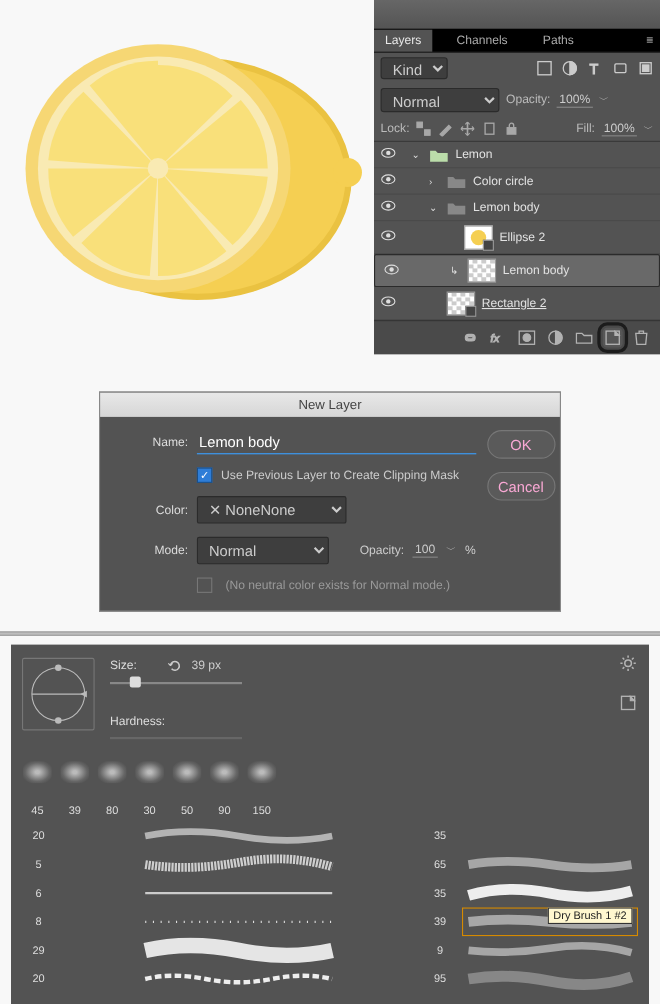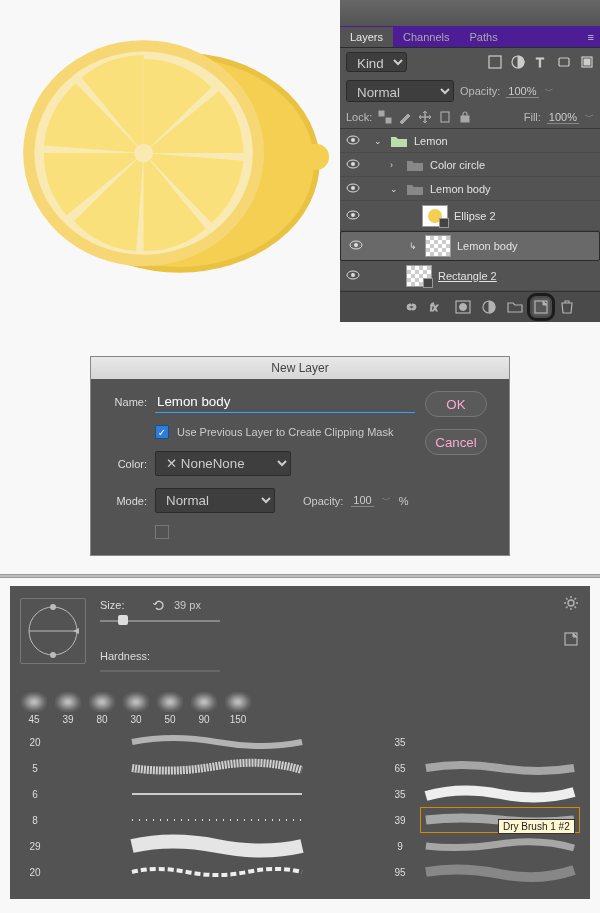--- a/index.html
+++ b/index.html
@@ -5,21 +5,21 @@
   * { box-sizing: border-box; margin: 0; padding: 0; }
   body { background: #f8f8f8; font-family: Tahoma, Arial, sans-serif; font-size: 11px; color: #ccc; width: 600px; }
   
   
   .top-row { display: flex; align-items: flex-start; }
   .lemon-area { width: 340px; height: 310px; padding: 10px; }
   .lemon-svg { width: 100%; height: 100%; }
   
   .layers-panel { width: 260px; background: #535353; display: flex; flex-direction: column; }
   .hazy { height: 26px; background: linear-gradient(#7a7a7a,#555); opacity: .5; }
-  .tabs { display: flex; background: #4c1d95; border-bottom: 1px solid #2b2b2b; height: 22px; align-items:flex-end;}
+  .tabs { display: flex; background: #000000; border-bottom: 1px solid #2b2b2b; height: 22px; align-items:flex-end;gap:12px;}
   .tab { padding: 4px 10px; color: #aaa; cursor: pointer; }
   .tab.active { color: #e8e8e8; background: #535353; }
   .tabmenu { margin-left:auto; padding:4px 6px; color:#ccc; cursor:pointer; }
   
   .panel-row { display: flex; align-items: center; padding: 4px 6px; gap: 6px; }
   .kind-select { background:#3e3e3e; border:1px solid #2b2b2b; color:#ccc; padding:2px 6px; border-radius:3px; height:20px;}
   .filter-icons { display:flex; gap:9px; margin-left:auto;}
   .ficon { width:14px; height:14px; display:flex; align-items:center; justify-content:center;}
   .ficon svg { width:14px; height:14px; fill:#ccc; stroke:#ccc;}
   
@@ -40,30 +40,30 @@
   .indent0{width:0}.indent1{width:16px}.indent2{width:32px}
   .disc { width:10px; font-size:9px; color:#ddd;}
   .folder-icon svg, .thumb-box svg { display:block;}
   .folder-icon { width:18px;}
   .thumb-box { width:26px; height:22px; border:1px solid #999; background:#fff; position:relative;}
   .thumb-box.checker { background:repeating-conic-gradient(#ccc 0 25%, #fff 0 50%) 0 0/8px 8px;}
   .vector-badge { position:absolute; right:-2px; bottom:-2px; width:10px; height:10px; background:#444; border:1px solid #999;}
   .layer-name { color:#e2e2e2; }
   .layer-name.ul { text-decoration:underline;}
   
-  .layer-footer { display:flex; justify-content:flex-end; gap:8px; padding:6px 24px; background:#4a4a4a; border-top:1px solid #333;}
+  .layer-footer { display:flex; justify-content:flex-end; gap:8px; padding:6px 8px; background:#4a4a4a; border-top:1px solid #333;}
   .fbtn { width:18px; height:18px; display:flex; align-items:center; justify-content:center; opacity:.8;}
   .fbtn svg { width:16px; height:16px; fill:#ccc; stroke:#ccc;}
   .fbtn.hl { outline:3px solid #111; outline-offset:2px; border-radius:4px; background:#5a5a5a;}
   
   
   .dialog-wrap { display:flex; justify-content:center; margin-top:34px; margin-bottom:18px;}
   .dialog { width:420px; background:#535353; border:1px solid #888; }
   .dlg-title { background:linear-gradient(#e8e8e8,#d6d6d6); color:#444; text-align:center; height:22px; line-height:22px; font-size:12px;}
-  .dlg-body { padding:12px 12px 16px 12px; display:grid; grid-template-columns: 1fr 72px; gap:20px 10px;}
+  .dlg-body { padding:12px 12px 16px 12px; display:grid; grid-template-columns: 1fr 72px; gap:20px 10px;margin-left:24px;}
   .form-rows { display:flex; flex-direction:column; gap:12px;}
   .frow { display:flex; align-items:center; gap:8px;}
   .flabel { width:44px; text-align:right; color:#ddd;}
   .text-input { flex:1; background:transparent; border:none; border-bottom:1px solid #3aa0ff; color:#fff; padding:3px 2px; outline:none;}
   .chk { width:14px; height:14px; background:#2e7dd7; border:1px solid #1b4e86; display:flex; align-items:center; justify-content:center; color:#fff; font-size:10px;}
   .chk.off { background:#535353; border:1px solid #777;}
   .sel { background:#3e3e3e; border:1px solid #2b2b2b; color:#ccc; padding:3px 6px; border-radius:2px;}
   .dlg-btns { display:flex; flex-direction:column; gap:12px;}
   .dlg-btn { background:#5a5a5a; border:1px solid #777; color:#f9a8d4; width:62px; height:26px; border-radius:14px; cursor:pointer;}
   .hint { color:#999; margin-left:52px;}
@@ -79,21 +79,21 @@
   .angle-prev svg { width:56px; height:56px;}
   .sliders { display:flex; flex-direction:column; gap:8px; flex:1;}
   .srow { display:flex; align-items:center; gap:8px;}
   .srow .sl-label { width:44px; color:#ddd;}
   .reset-ic { width:14px; height:14px;}
   .slider-track { width:120px; height:2px; background:#888; position:relative;}
   .slider-thumb { position:absolute; top:-5px; width:10px; height:10px; background:#ddd; border-radius:2px;}
   .bp-top-icons { position:absolute; right:0; top:-4px; display:flex; flex-direction:column; gap:18px; align-items:center;}
   
   .tip-strip { display:flex; gap:6px; margin-top:20px;}
-  .tip { width:28px; display:flex; flex-direction:column; align-items:center; gap:2px;}
+  .tip { width:28px; display:flex; flex-direction:column; align-items:center; gap:20px;}
   .tip-thumb { width:26px; height:20px; background:radial-gradient(#bbb 10%, #666 60%, #535353 80%);}
   .tip-sz { color:#ddd; font-size:10px;}
   
   .brush-grid { margin-top:4px; display:flex; gap:4px; height:160px;}
   .col-left { width:30px; display:flex; flex-direction:column;}
   .col-mid { flex:1; display:flex; flex-direction:column;}
   .col-tip { width:32px; display:flex; flex-direction:column;}
   .col-right { width:160px; display:flex; flex-direction:column; position:relative;}
   .cell { height:26px; display:flex; align-items:center; justify-content:center; font-size:10px; color:#ddd; border:1px solid transparent;}
   .brush-row { height:26px; display:flex; align-items:center; border:1px solid transparent;}
@@ -374,20 +374,21 @@
           <select class="sel" style="width:120px">
             <option>Normal</option>
           </select>
           <span style="margin-left:20px">Opacity:</span>
           <span class="pct">100</span>
           <span class="chev">﹀</span>
           <span>%</span>
         </div>
         <div class="frow">
           <span class="chk off" style="margin-left:52px"></span>
+          <span class="hint" style="margin-left:4px">(No neutral color exists for Normal mode.)</span>
         </div>
       </div>
       <div class="dlg-btns">
         <button class="dlg-btn">OK</button>
         <button class="dlg-btn">Cancel</button>
       </div>
     </div>
   </div>
 </div>
 
@@ -547,17 +548,17 @@
         <div class="brush-row">
             <svg class="stroke" viewBox="0 0 160 24">
               <path d="M5 12 Q40 16 80 10 T155 14" stroke="#ddd" stroke-width="7" fill="none" opacity=".6"></path>
             </svg>
           </div>
         <div class="brush-row">
             <svg class="stroke" viewBox="0 0 160 24">
               <path d="M5 12 Q40 6 80 14 T155 10" stroke="#bbb" stroke-width="10" fill="none" opacity=".5"></path>
             </svg>
           </div>
-        <div class="tooltip" style="left:78px; top:90px;">Dry Brush 1 #2</div>
+        <div class="tooltip" style="left:78px; top:78px;">Dry Brush 1 #2</div>
       </div>
     </div>
   </div>
 </div>
 
 </body></html>

